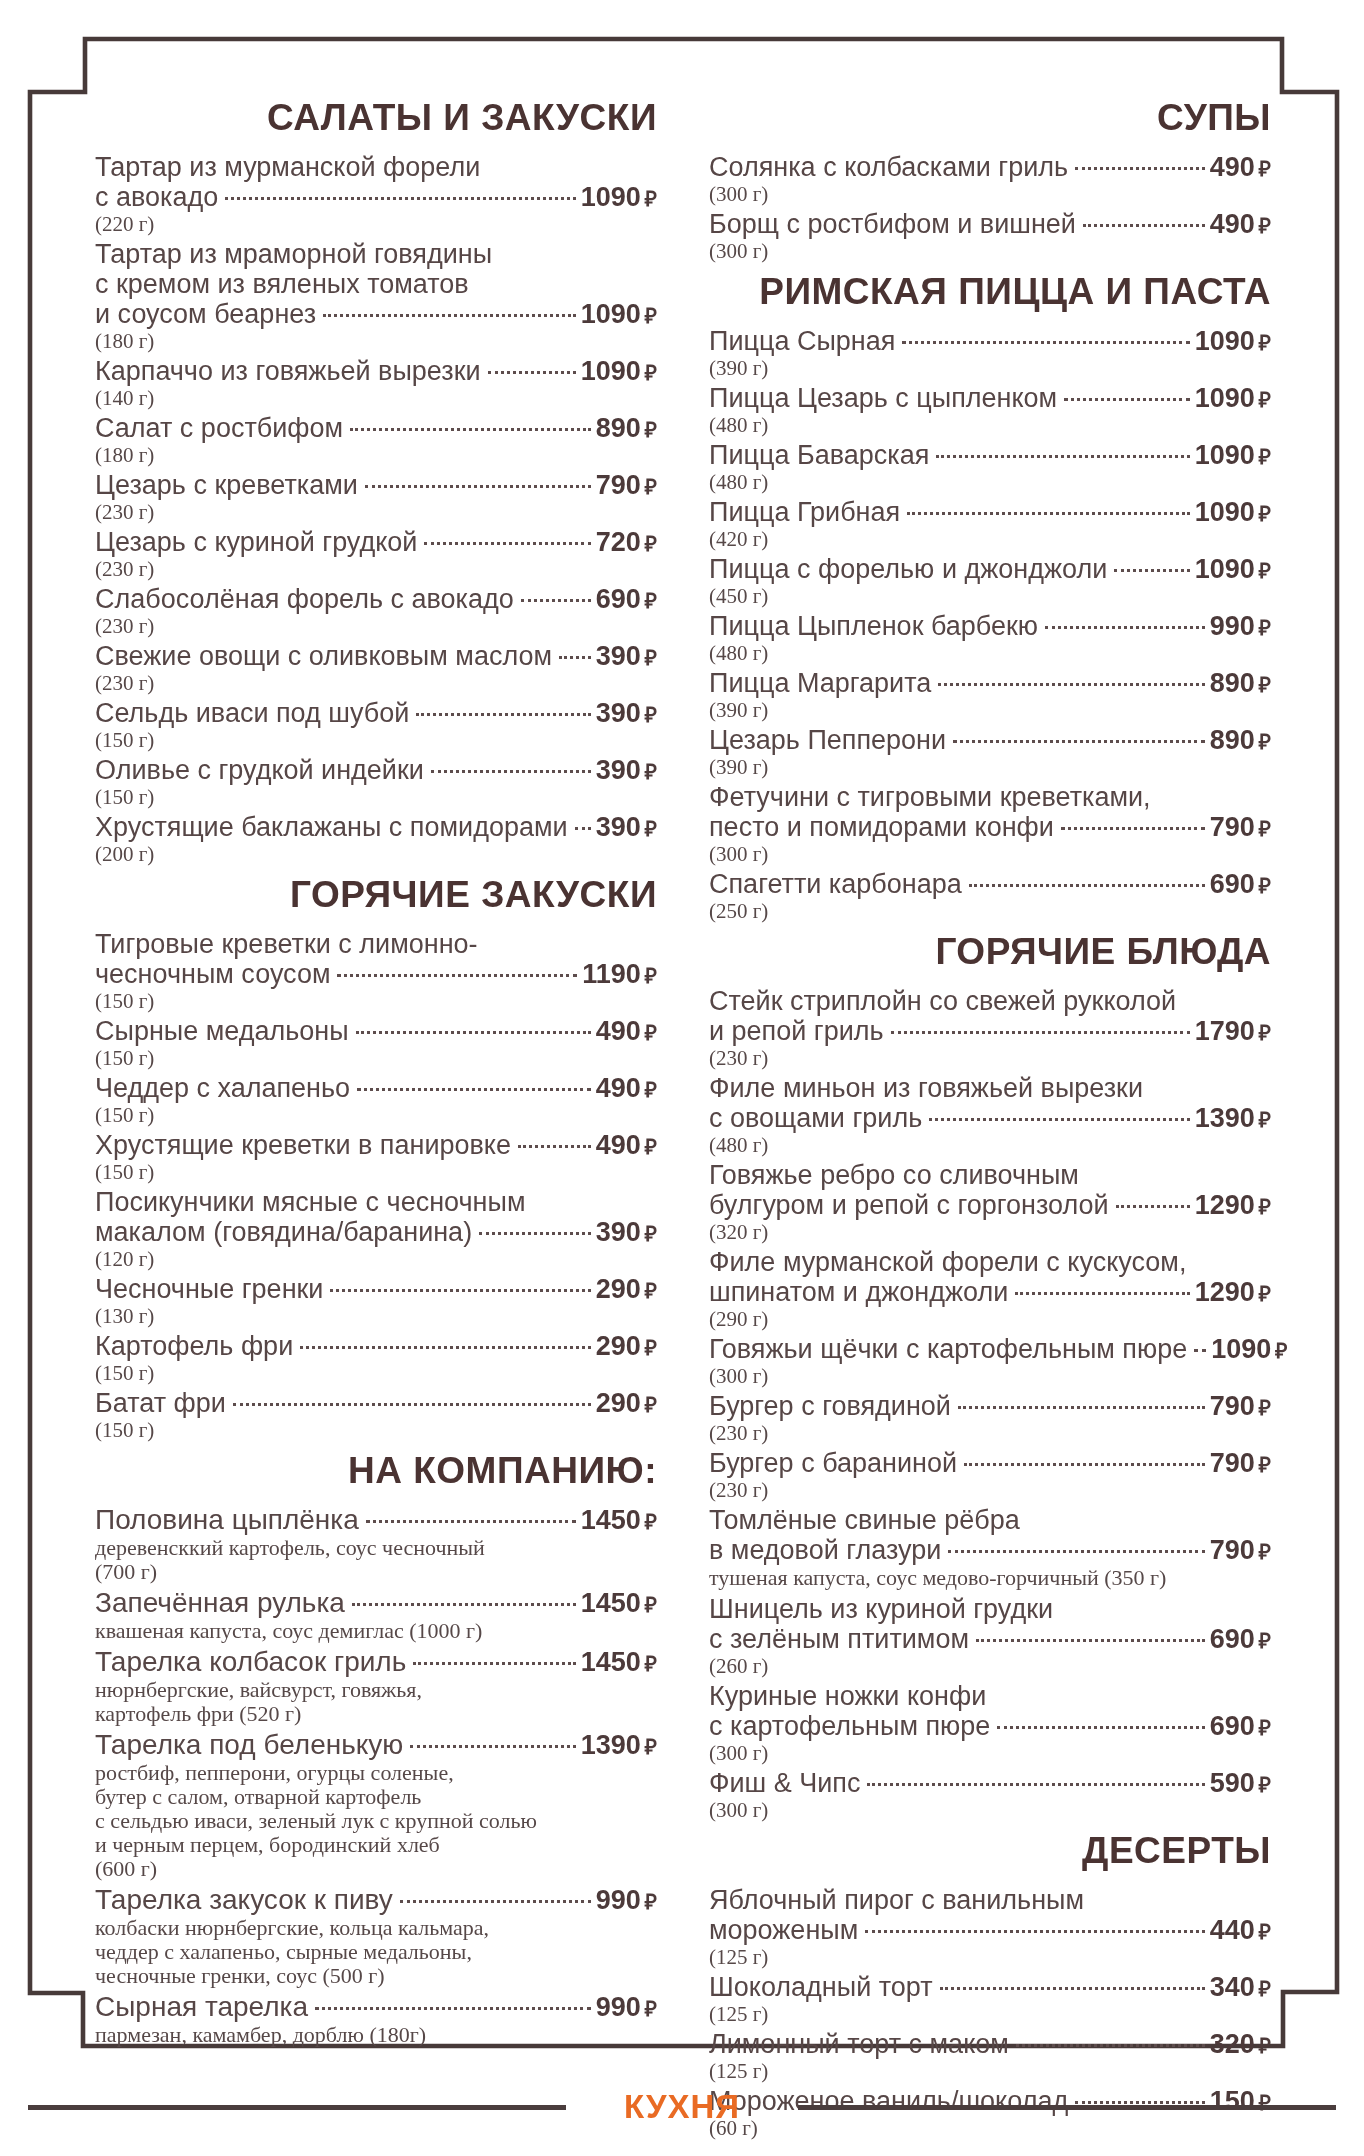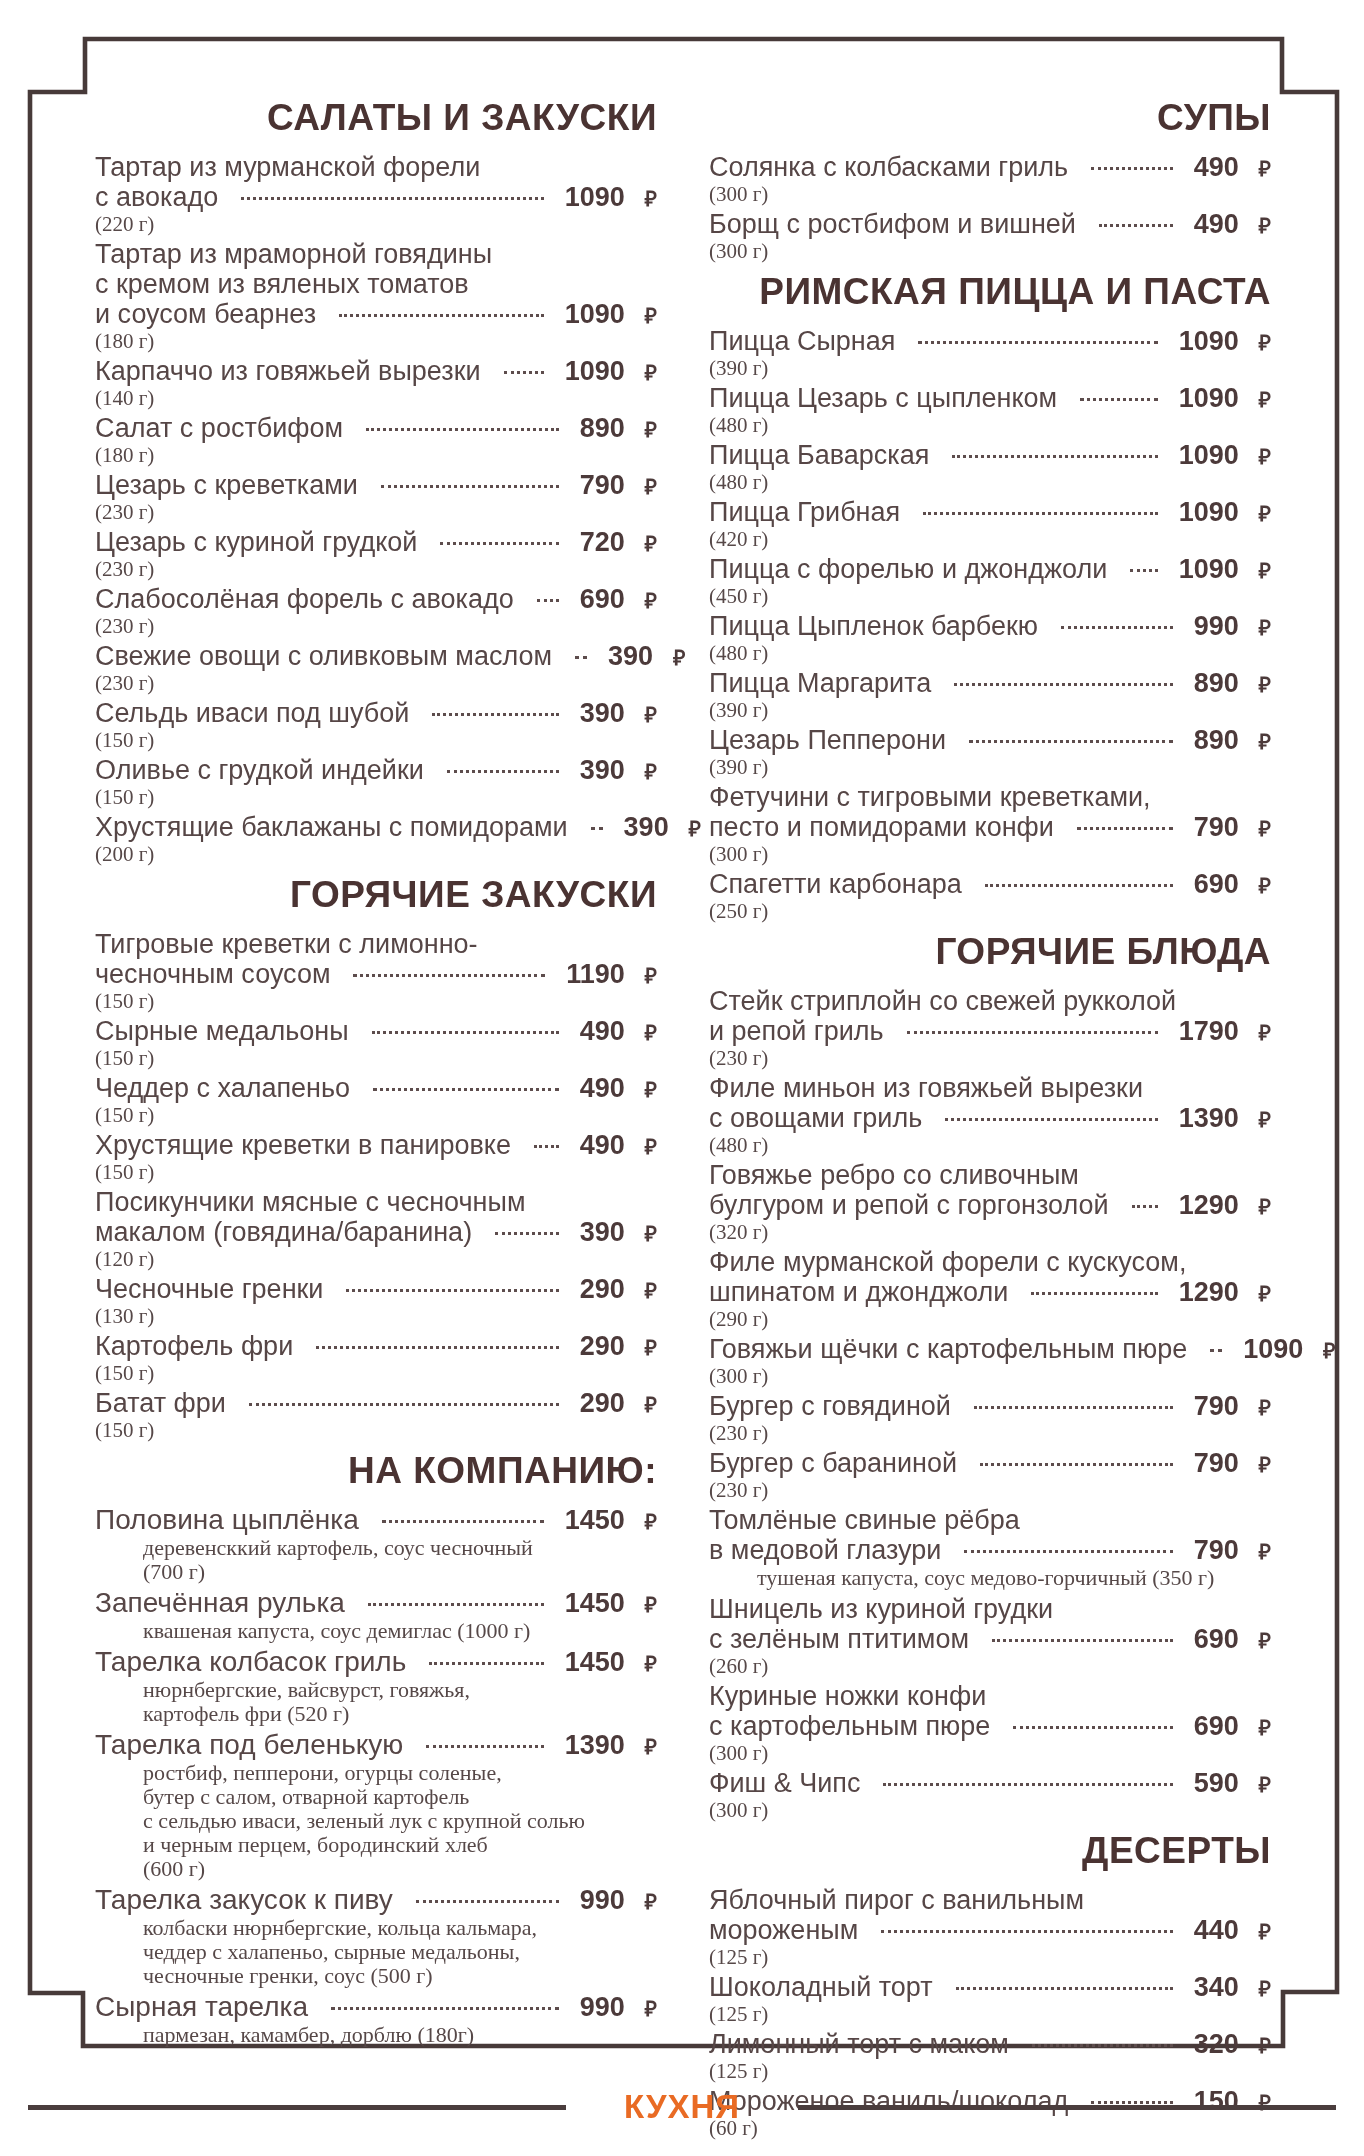--- a/index.html
+++ b/index.html
@@ -25,36 +25,36 @@
   }
   .section { margin-bottom:10px; }
   .section + .section .section-title { margin-top:4px; }
 
   .item { margin-bottom:4px; }
   .name-line, .name {
     font-size:27px; line-height:30px; color:#564646;
   }
   .name { white-space:nowrap; }
   .item.bold .name, .item.bold .name-line { font-weight:400; font-size:28px; }
-  .row { display:flex; align-items:baseline;gap:16px; }
+  .row { display:flex; align-items:baseline; }
   .leader {
     flex:1 1 auto; min-width:12px;
     border-bottom:3.4px dotted #5d4d4d;
     margin:0 5px 0 7px;
     transform:translateY(-6px);
   }
   .price { font-size:27px; font-weight:700; color:#4c3a3a; white-space:nowrap; }
   .rub   { font-size:21px; font-weight:700; color:#4c3a3a; margin-left:4px; }
   .weight {
     font-family:"Liberation Serif", serif;
     font-size:21px; line-height:22px; color:#564848;
   }
   .desc {
     font-family:"Liberation Serif", serif;
-    font-size:22px; line-height:24px; color:#564848;margin-left:48px;
+    font-size:22px; line-height:24px; color:#564848;
   }
 
   .footer {
     position:absolute; left:28px; right:28px; top:2088px;
     display:flex; align-items:center;
   }
   .footer-line { flex:1 1 auto; height:5px; background:#4a3d3d; }
   .footer-label {
     margin:0 58px;
     font-size:33px; font-weight:800; letter-spacing:1px;

